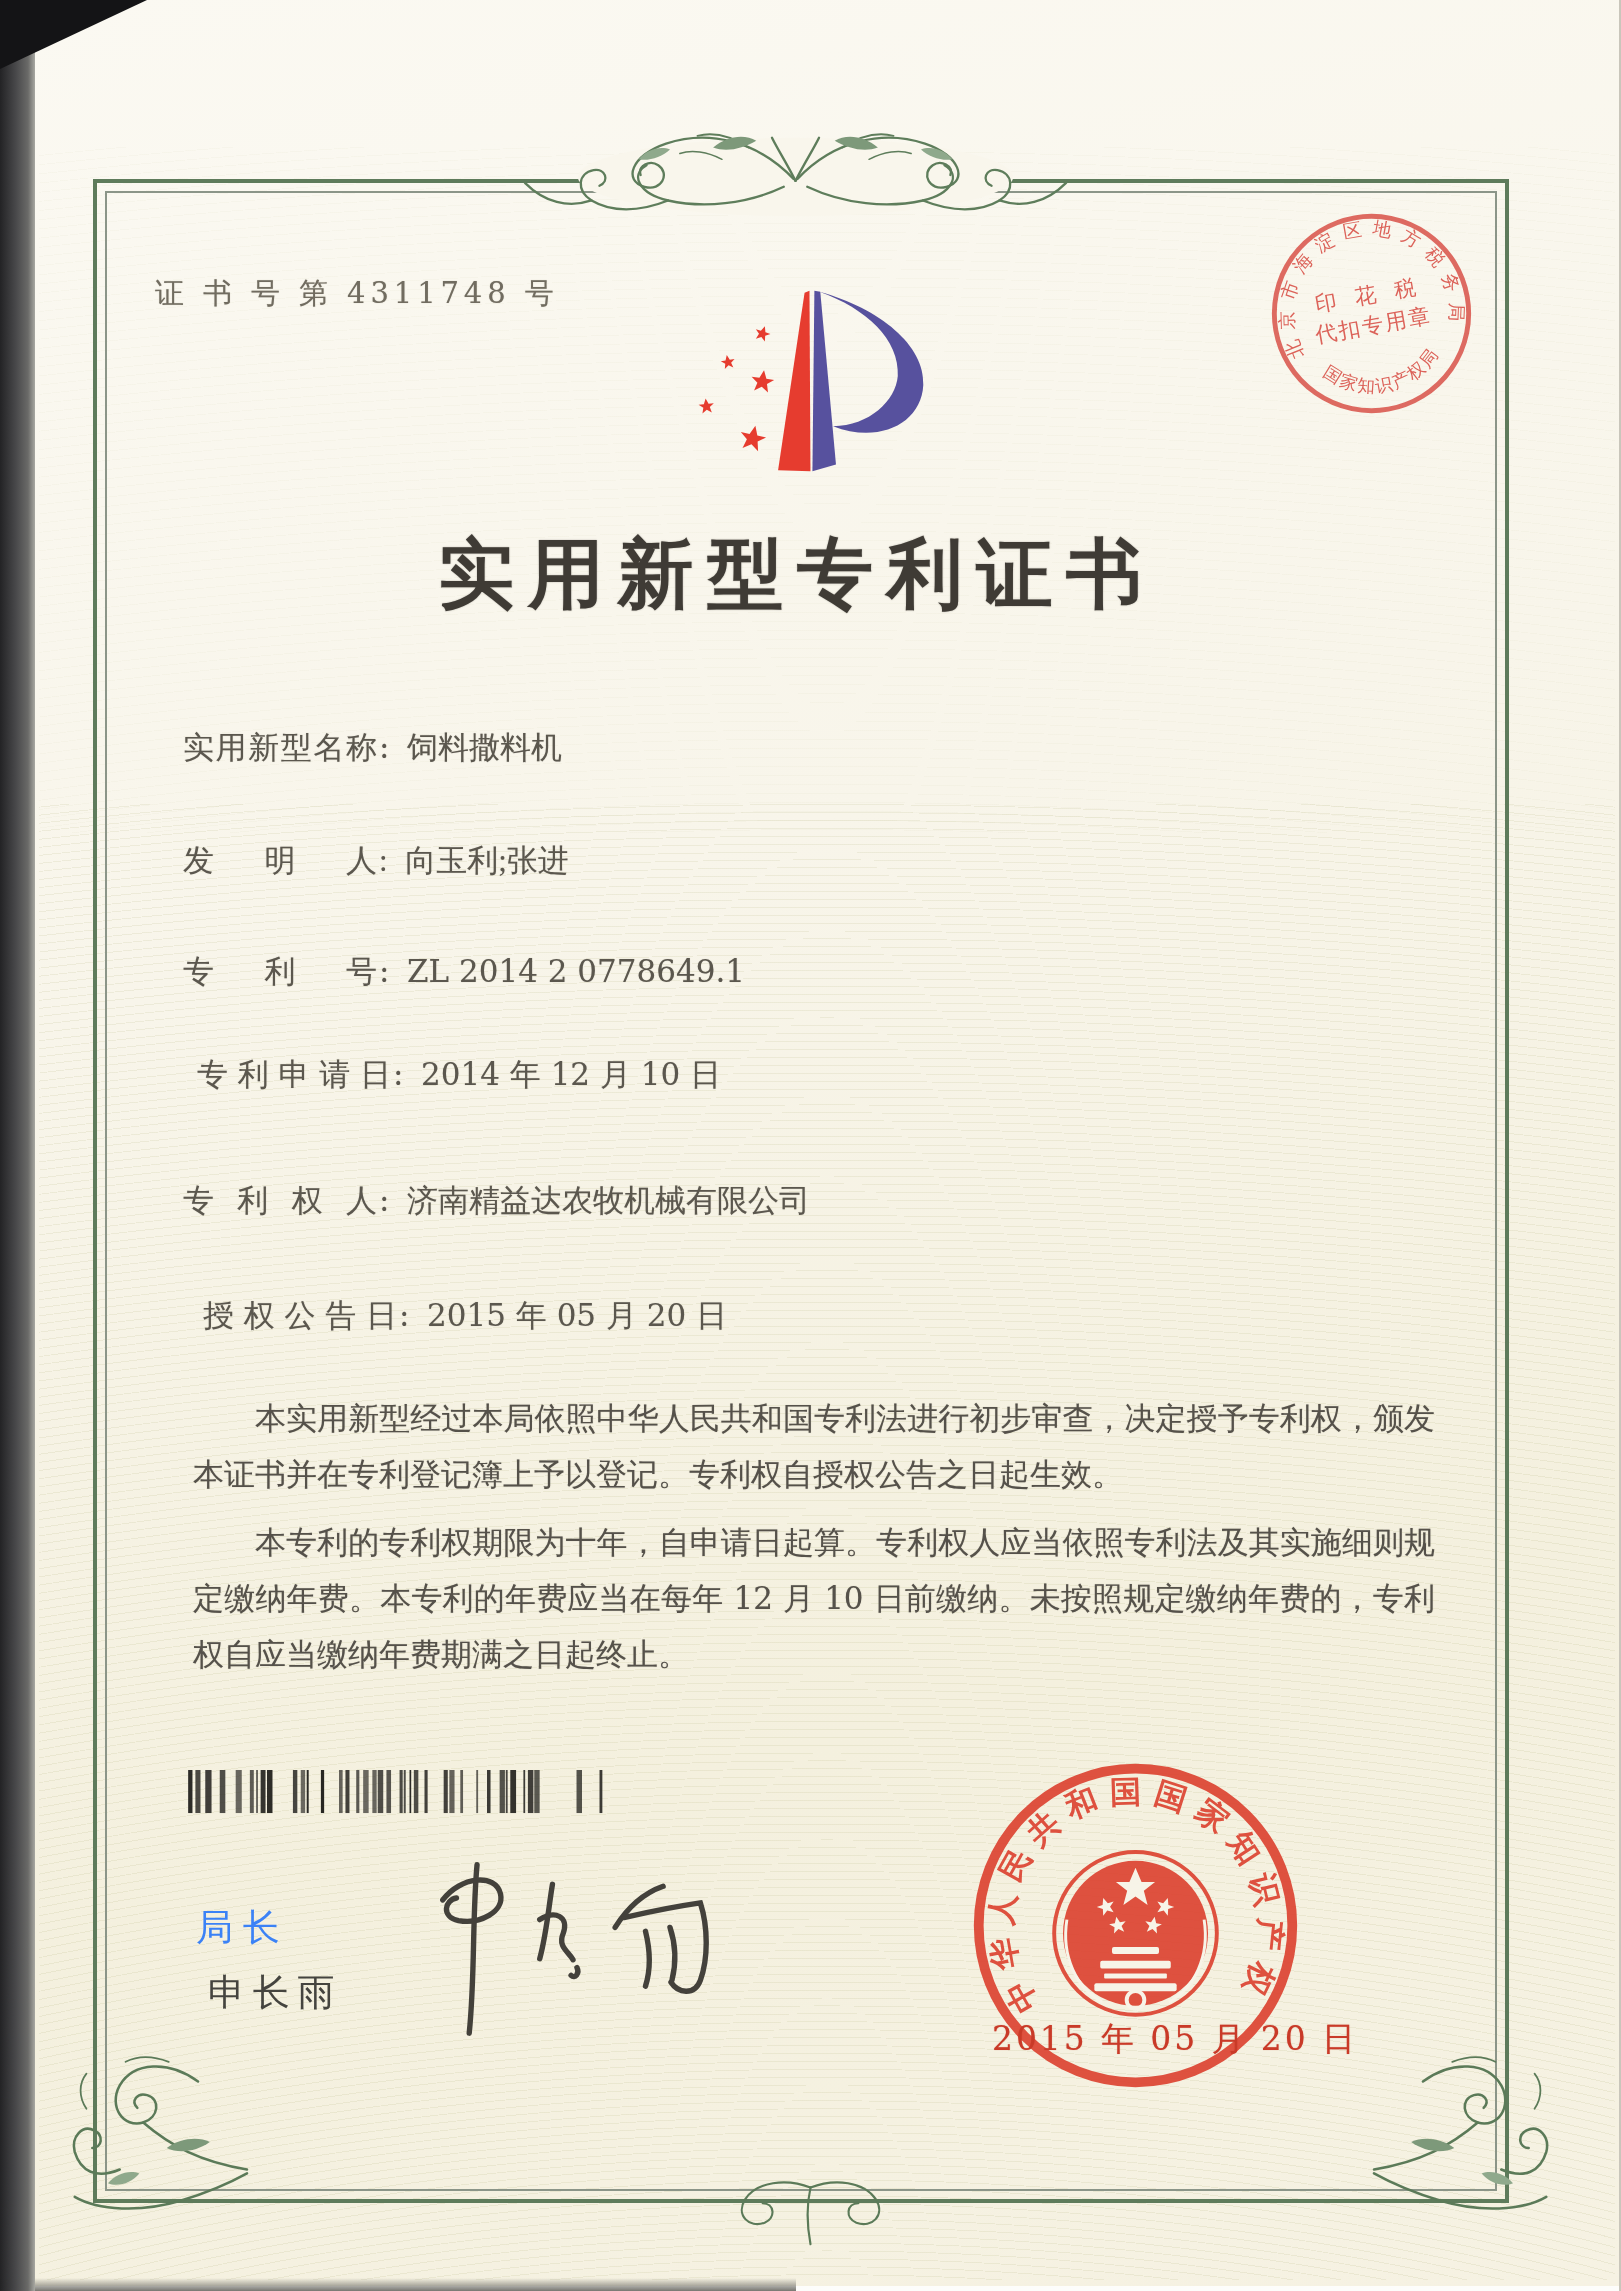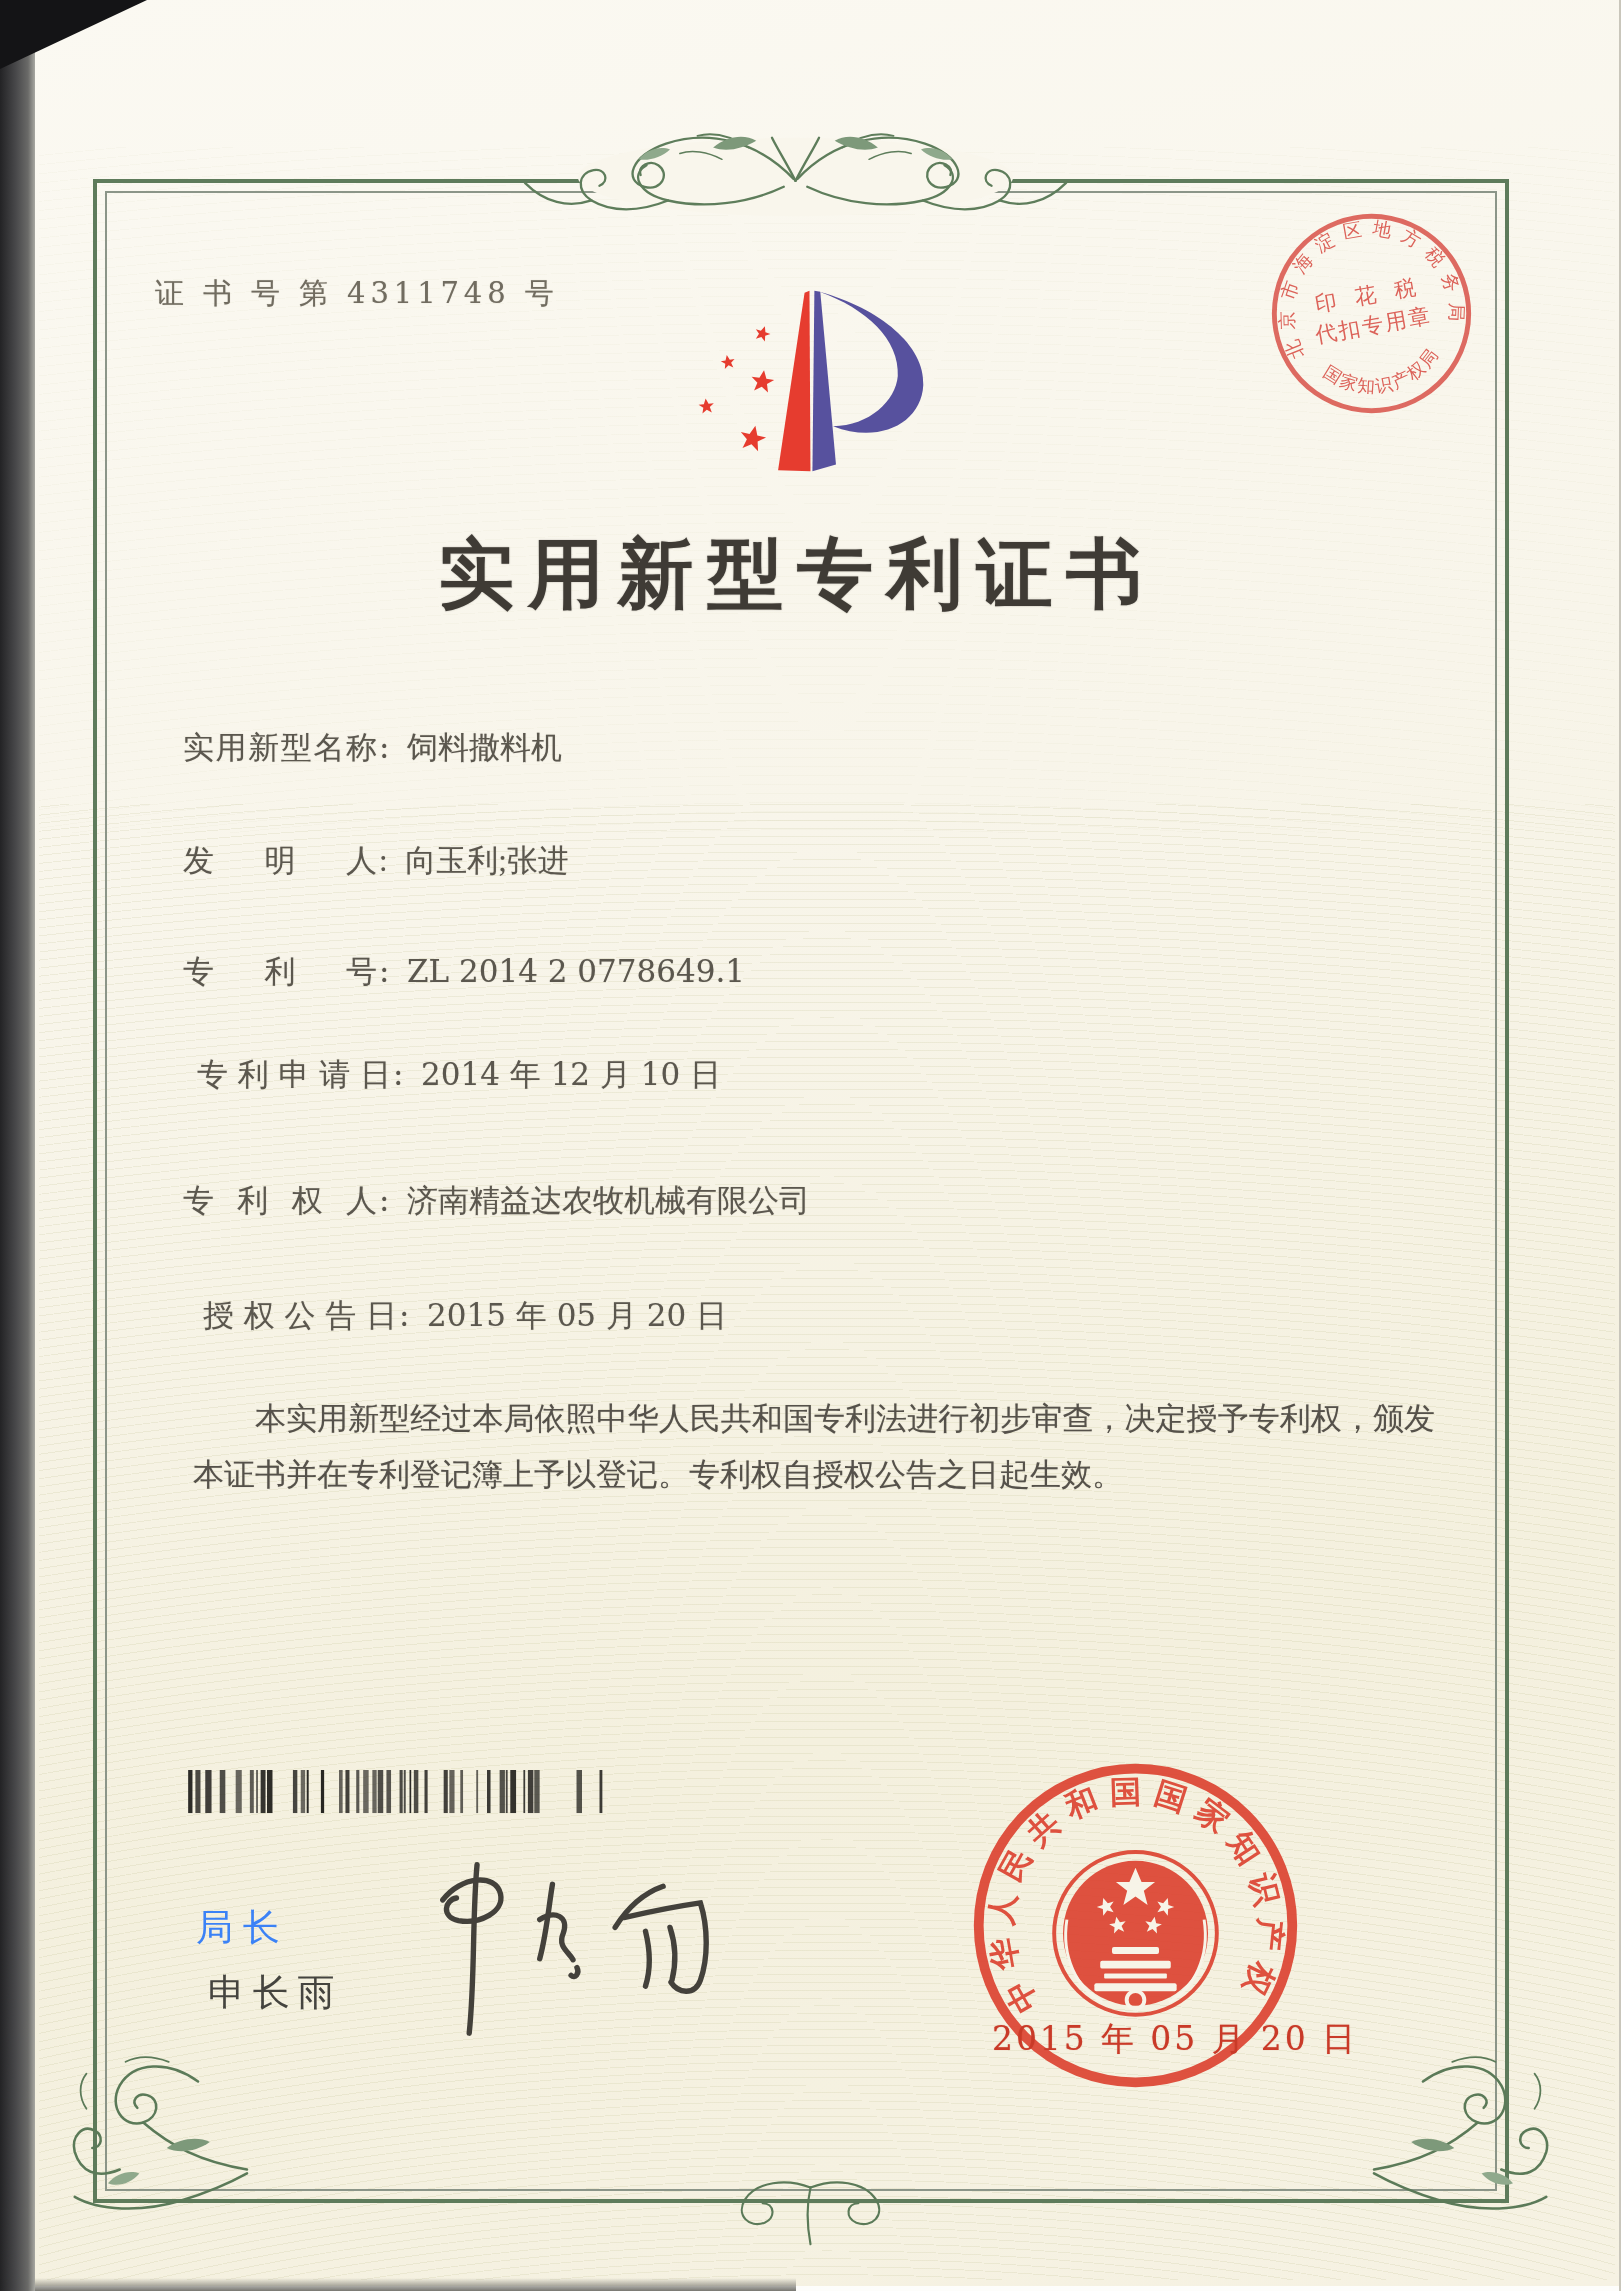--- a/index.html
+++ b/index.html
@@ -166,20 +166,21 @@
     <div class="f-row r4">
       <span class="f-label">专利权人</span><span class="f-colon">:</span><span class="f-value">济南精益达农牧机械有限公司</span>
     </div>
     <div class="f-row r5">
       <span class="f-label">授权公告日</span><span class="f-colon">:</span><span class="f-value">2015 年 05 月 20 日</span>
     </div>
   </div>
 
   <div class="paras">
     <p>本实用新型经过本局依照中华人民共和国专利法进行初步审查，决定授予专利权，颁发本证书并在专利登记簿上予以登记。专利权自授权公告之日起生效。</p>
+    <p>本专利的专利权期限为十年，自申请日起算。专利权人应当依照专利法及其实施细则规定缴纳年费。本专利的年费应当在每年 12 月 10 日前缴纳。未按照规定缴纳年费的，专利权自应当缴纳年费期满之日起终止。</p>
   </div>
 
   <svg class="barcode" width="423" height="45" viewBox="0 0 432 46">
       <rect x="2.0" y="0" width="4.4" height="44" fill="#201f1c" opacity="0.94"></rect>
       <rect x="9.4" y="0" width="5.2" height="44" fill="#201f1c" opacity="0.80"></rect>
       <rect x="19.5" y="0" width="6.4" height="44" fill="#201f1c" opacity="0.85"></rect>
       <rect x="34.3" y="0" width="5.7" height="44" fill="#201f1c" opacity="0.78"></rect>
       <rect x="50.6" y="0" width="6.2" height="44" fill="#201f1c" opacity="0.66"></rect>
       <rect x="65.1" y="0" width="4.0" height="44" fill="#201f1c" opacity="0.71"></rect>
       <rect x="71.6" y="0" width="1.6" height="44" fill="#201f1c" opacity="0.81"></rect>

